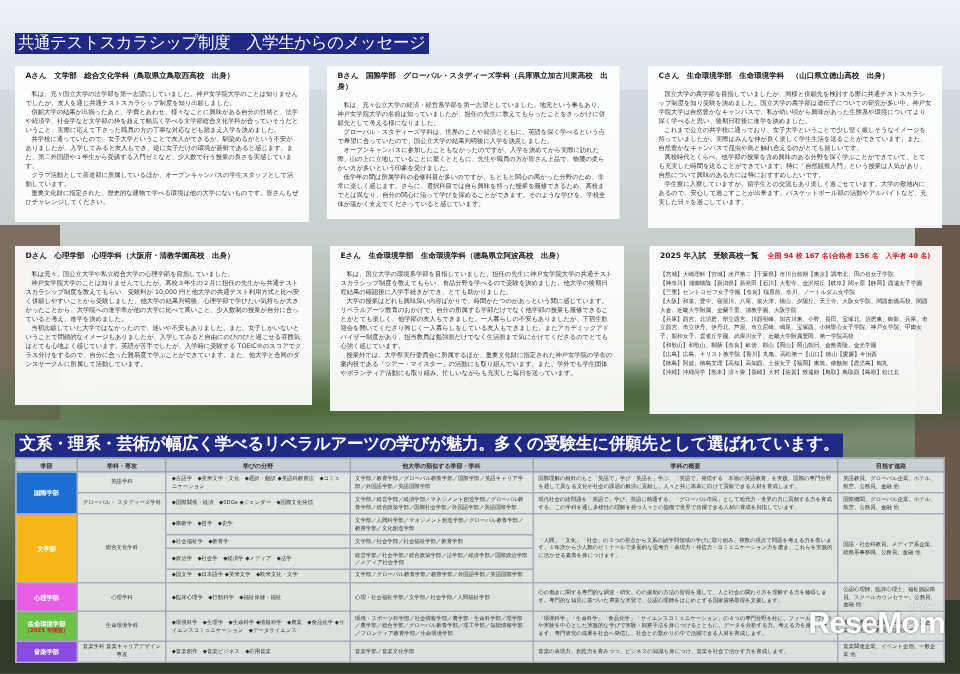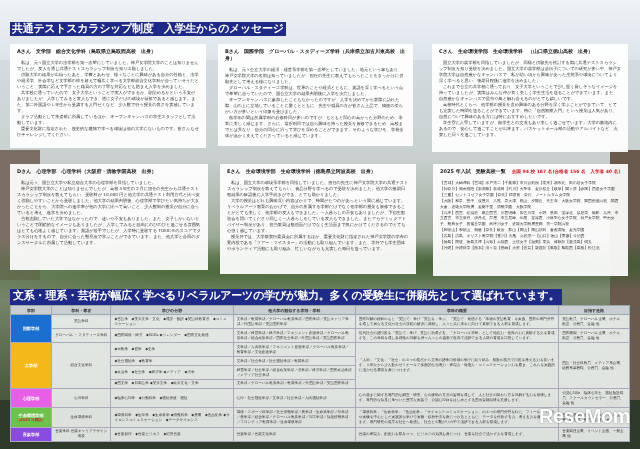--- a/index.html
+++ b/index.html
@@ -4,21 +4,21 @@
 <style>
 *{box-sizing:border-box;margin:0;padding:0;}
 body{width:640px;height:449px;overflow:hidden;position:relative;font-family:"DejaVu Sans",sans-serif;background:#6d7a6a;}
 .bg{position:absolute;inset:0;background:
  linear-gradient(180deg,#dfe6ec 0%,#d6dde3 10%,#c9d0cf 35%,#98a591 55%,#6f7e62 70%,#4f5f42 85%,#3e4a36 100%);}
 .bg .sky{position:absolute;left:0;top:0;width:640px;height:60px;background:linear-gradient(180deg,#eef2f6,#dde4ea);}
 .bg .bldL{position:absolute;left:0;top:150px;width:40px;height:130px;background:#7b6f64;}
 .bg .bldR{position:absolute;right:0;top:150px;width:30px;height:260px;background:#6a5a4e;}
 .bg .trees{position:absolute;left:0;top:230px;width:640px;height:70px;background:radial-gradient(ellipse at 30% 60%,#4c6a3a 0%,transparent 60%),radial-gradient(ellipse at 80% 50%,#3c5a30 0%,transparent 55%);}
 .bg .bottom{position:absolute;left:0;top:400px;width:640px;height:49px;background:#2f3a2a;}
-.title{position:absolute;left:10px;top:22px;height:14px;padding:0 2px;background:#1f2a86;color:#fff;font-size:11px;line-height:14px;font-weight:bold;letter-spacing:-0.3px;}
+.title{position:absolute;left:10px;top:22px;height:14px;padding:0 2px;background:#1f2a86;color:#fff;font-size:11px;line-height:14px;font-weight:normal;letter-spacing:-0.3px;}
 .card{position:absolute;background:rgba(255,255,255,0.93);padding:4px 7px;font-size:4.2px;line-height:6px;color:#333;}
 .card h3{font-size:5px;font-weight:bold;color:#222;margin-bottom:5px;line-height:7px;}
 .card p{text-indent:4px;}
 .cA{left:10px;top:44px;width:196px;height:104px;}
 .cB{left:218px;top:44px;width:195px;height:102px;}
 .cC{left:432px;top:44px;width:196px;height:108px;}
 .cD{left:10px;top:164px;width:198px;height:106px;}
 .cE{left:220px;top:164px;width:196px;height:110px;}
 .cF{left:433px;top:164px;width:195px;height:112px;}
 .cF h3{display:flex;gap:6px;align-items:baseline;}

